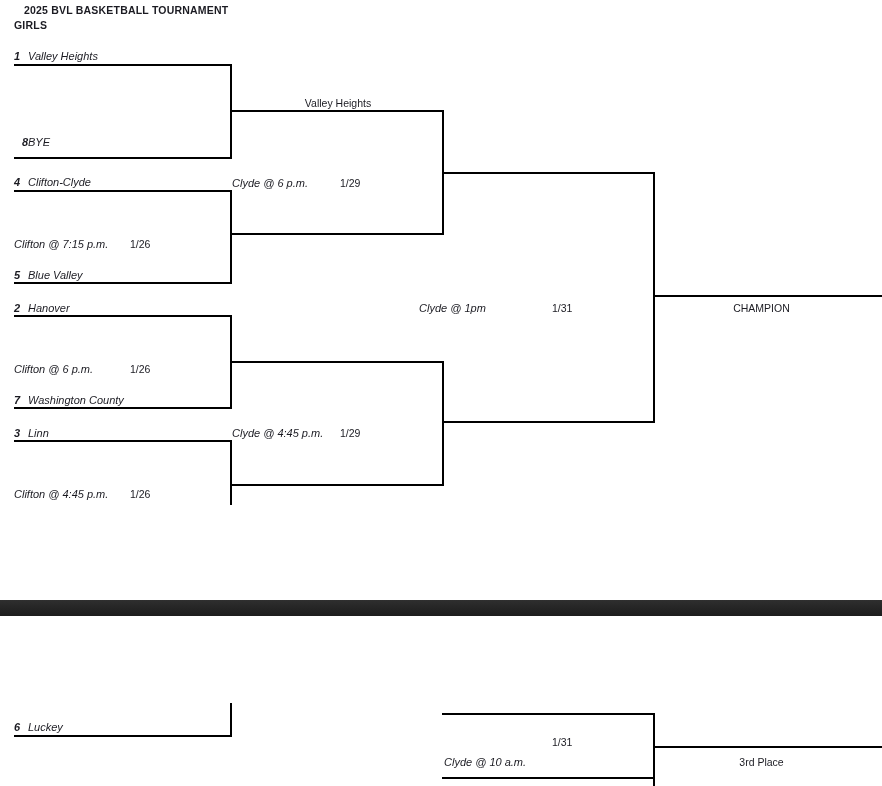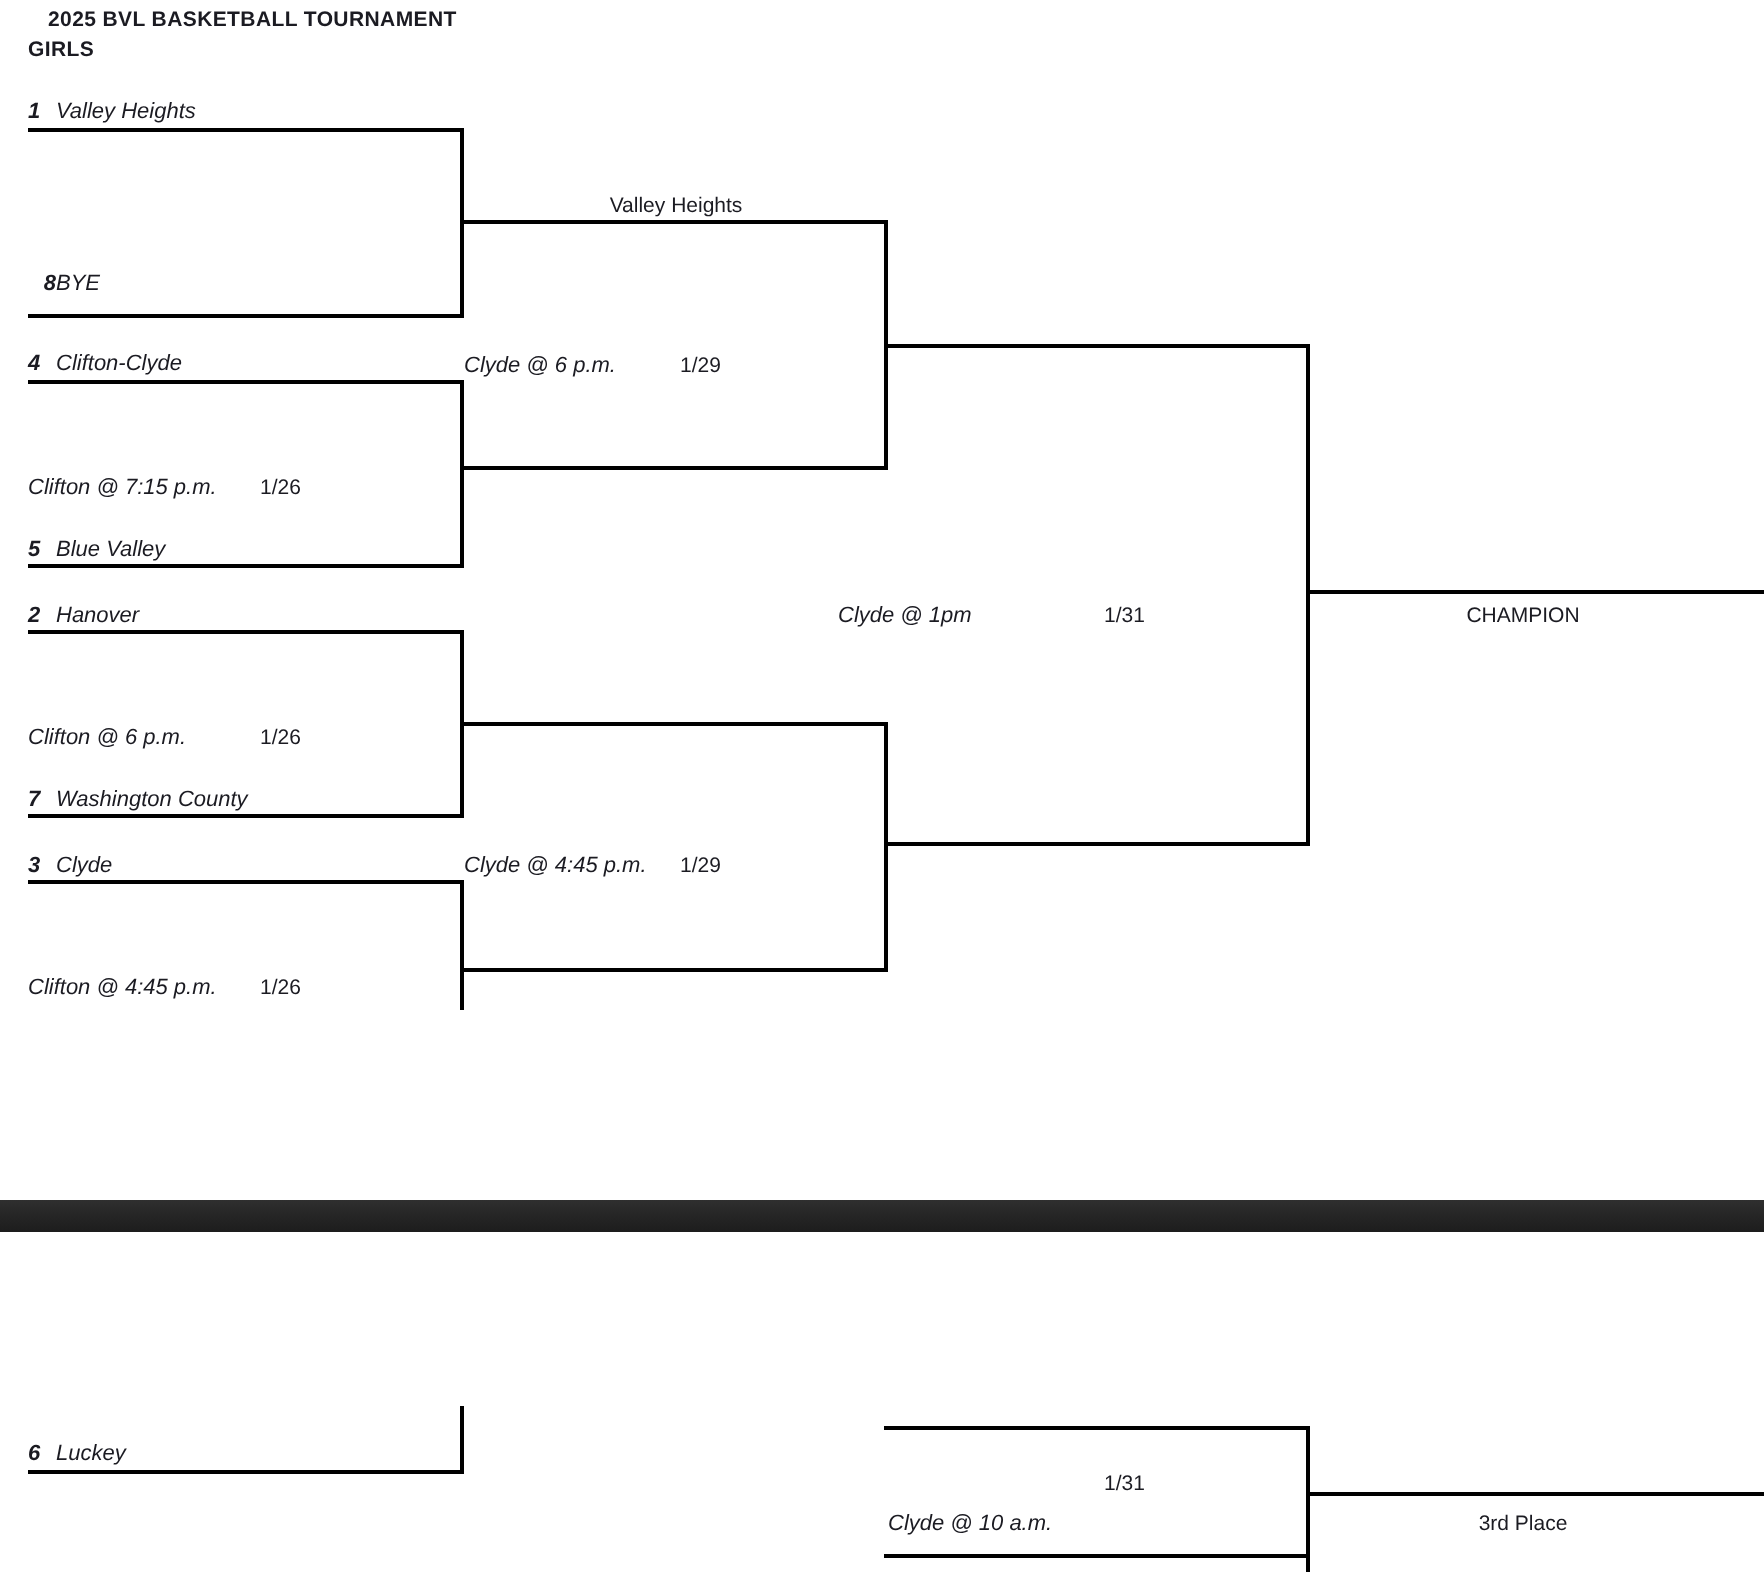--- a/index.html
+++ b/index.html
@@ -124,21 +124,21 @@
     <div class="lbl" style="left:14px; top:363px;">Clifton @ 6 p.m.</div>
     <div class="right-lbl" style="left:130px; top:363px; width:96px;">1/26</div>
     <div class="lbl" style="left:14px; top:394px;">
       <span class="seed">7</span><span>Washington County</span>
     </div>
     <div class="hline" style="left:14px; top:407px; width:218px;"></div>
   </div>
 
   <div>
     <div class="lbl" style="left:14px; top:427px;">
-      <span class="seed">3</span><span>Clyde</span>
+      <span class="seed">3</span><span>Linn</span>
     </div>
     <div class="hline" style="left:14px; top:440px; width:218px;"></div>
     <div class="vline" style="left:230px; top:440px; height:65px;"></div>
     <div class="lbl" style="left:14px; top:488px;">Clifton @ 4:45 p.m.</div>
     <div class="right-lbl" style="left:130px; top:488px; width:96px;">1/26</div>
   </div>
 
   <div>
     <div class="center-lbl" style="left:232px; top:97px; width:212px;">Valley Heights</div>
     <div class="hline" style="left:230px; top:110px; width:214px;"></div>

